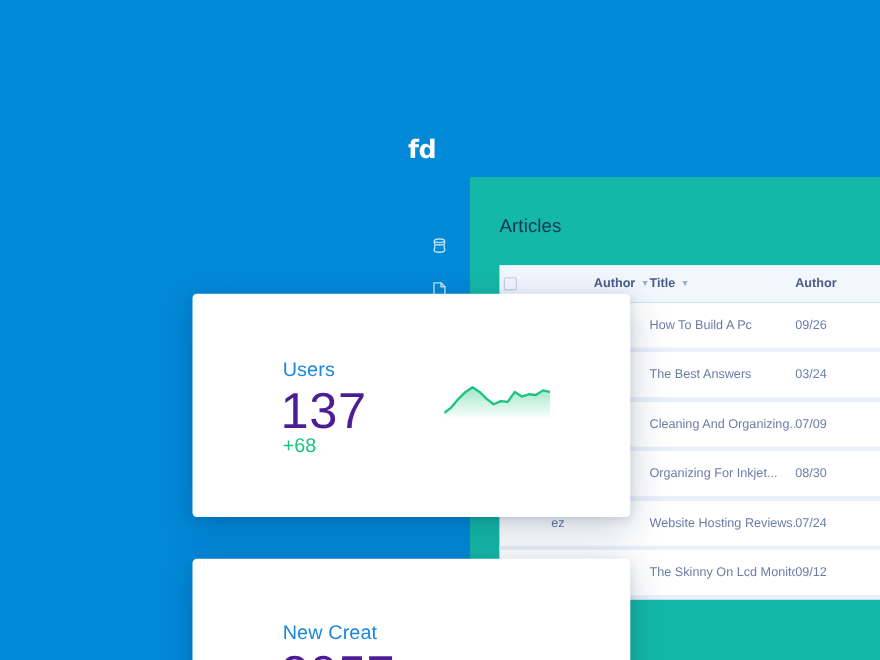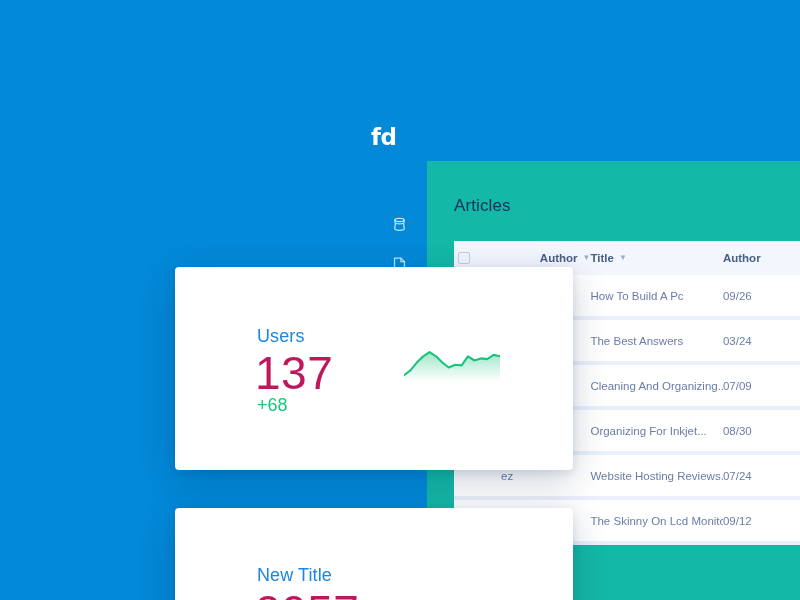--- a/index.html
+++ b/index.html
@@ -136,21 +136,21 @@
 
   .card-label {
     position: absolute; left: 82px;
     color: #1a87e0;
     font-size: 18px;
     font-weight: 400;
     letter-spacing: 0.1px;
   }
   .card-value {
     position: absolute; left: 80px;
-    color: #be185d;
+    color: #4c1d95;
     font-size: 46px;
     font-weight: 400;
     letter-spacing: 0.5px;
     line-height: 1;
   }
   .card-delta {
     position: absolute; left: 82px;
     color: #1bc47d;
     font-size: 18px;
     font-weight: 400;
@@ -263,15 +263,15 @@
         <stop offset="0%" stop-color="#1bc47d" stop-opacity="0.42"></stop>
         <stop offset="100%" stop-color="#1bc47d" stop-opacity="0.02"></stop>
       </linearGradient>
     </defs>
     <path id="spark-area" fill="url(#sparkfill)" stroke="none" d="M0.00 35.20 L6.40 30.30 L12.80 22.60 L19.20 16.30 L25.60 12.10 L32.00 16.30 L38.40 22.60 L44.80 27.50 L51.20 24.70 L57.60 25.40 L64.00 16.30 L70.40 20.50 L76.80 18.40 L83.20 19.10 L89.60 14.90 L96.00 16.30 L96.00 40 L0.00 40 Z"></path>
     <path id="spark-line" fill="none" stroke="#1bc47d" stroke-width="2.1" stroke-linejoin="round" stroke-linecap="round" d="M0.00 35.20 L6.40 30.30 L12.80 22.60 L19.20 16.30 L25.60 12.10 L32.00 16.30 L38.40 22.60 L44.80 27.50 L51.20 24.70 L57.60 25.40 L64.00 16.30 L70.40 20.50 L76.80 18.40 L83.20 19.10 L89.60 14.90 L96.00 16.30"></path>
   </svg>
 </div>
 
 <div class="stat-card" id="card-new-users">
-  <div class="card-label" id="new-users-label">New Title</div>
+  <div class="card-label" id="new-users-label">New Creat</div>
   <div class="card-value" id="new-users-value">2057</div>
 </div>
 
 </body></html>

